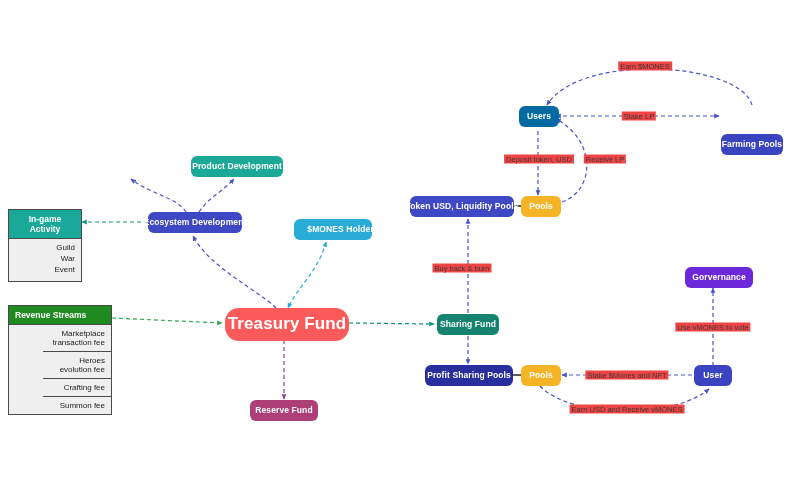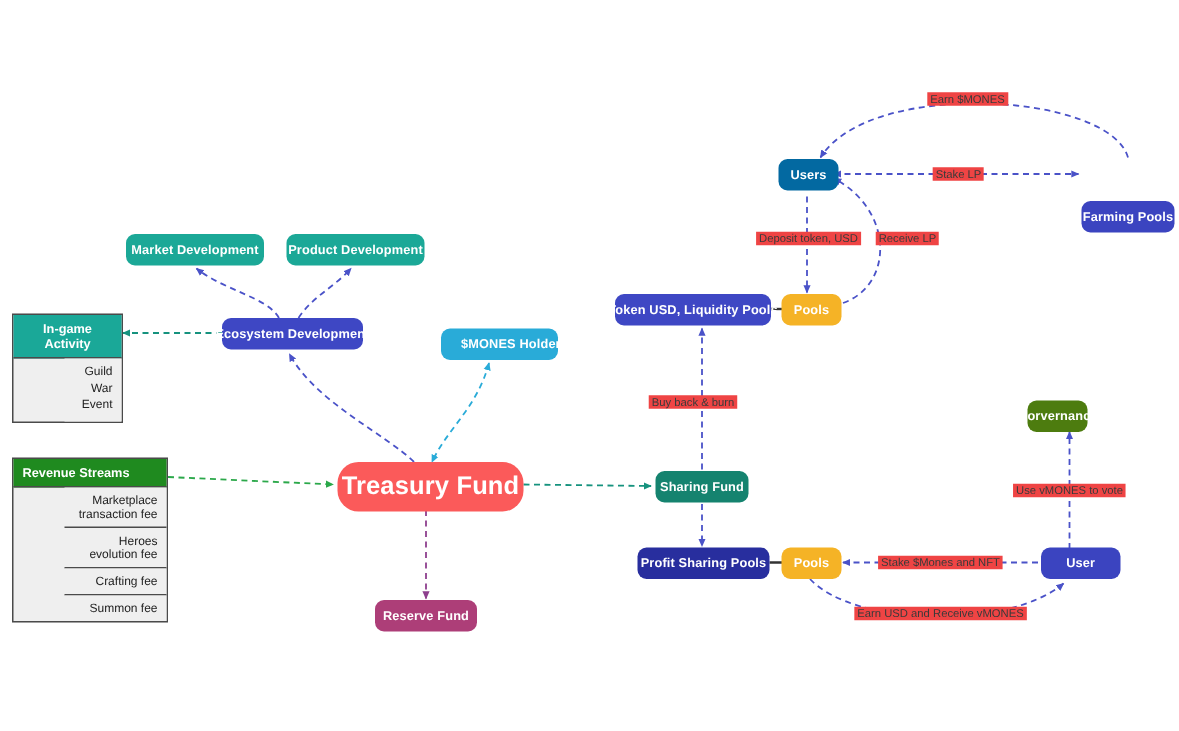--- a/index.html
+++ b/index.html
@@ -90,21 +90,20 @@
     </g>
 
     <path d="M513,206 L522,206" stroke="#333333" stroke-width="1.6" fill="none"></path>
     <path d="M513,375 L522,375" stroke="#333333" stroke-width="1.6" fill="none"></path>
   </svg>
 
   <div class="node n-md" id="treasury" style="left:225px;top:308px;width:124px;height:33px;background:#FB5A5A;border-radius:14px;">Treasury Fund</div>
 
   <div class="node n-sm" style="left:148px;top:212px;width:94px;height:21px;background:#3E47C4;">Ecosystem Development</div>
 
-  <div class="node n-sm" style="left:84px;top:156px;width:92px;height:21px;background:#1BA897;">Market Development</div>
 
   <div class="node n-sm" style="left:191px;top:156px;width:92px;height:21px;background:#1BA897;">Product Development</div>
 
   <div class="node n-sm" style="left:294px;top:219px;width:78px;height:21px;background:#29ABD8;padding-left:20px;">$MONES Holders</div>
 
   <div class="node n-sm" style="left:250px;top:400px;width:68px;height:21px;background:#AD3E78;">Reserve Fund</div>
 
   <div class="node n-sm" style="left:437px;top:314px;width:62px;height:21px;background:#15836F;">Sharing Fund</div>
 
   <div class="node n-sm" style="left:410px;top:196px;width:104px;height:21px;background:#3E47C4;">Token USD, Liquidity Pools</div>
@@ -112,23 +111,23 @@
   <div class="node n-sm" style="left:521px;top:196px;width:40px;height:21px;background:#F5B326;">Pools</div>
 
   <div class="node n-sm" style="left:519px;top:106px;width:40px;height:21px;background:#0369a1;">Users</div>
 
   <div class="node n-sm" style="left:721px;top:106px;width:62px;height:21px;background:#3B44C0;margin-top:28px;">Farming Pools</div>
 
   <div class="node n-sm" style="left:425px;top:365px;width:88px;height:21px;background:#282E9E;">Profit Sharing Pools</div>
 
   <div class="node n-sm" style="left:521px;top:365px;width:40px;height:21px;background:#F5B326;">Pools</div>
 
-  <div class="node n-sm" style="left:685px;top:267px;width:40px;height:21px;background:#4d7c0f;">Gorvernance</div>
+  <div class="node n-sm" style="left:685px;top:267px;width:68px;height:21px;background:#6d28d9;">Gorvernance</div>
 
-  <div class="node n-sm" style="left:694px;top:365px;width:53px;height:21px;background:#3B44C0;">User</div>
+  <div class="node n-sm" style="left:694px;top:365px;width:38px;height:21px;background:#3B44C0;">User</div>
 
   <div class="tbl" style="left:8px;top:209px;width:74px;">
     <div class="hd" style="background:#1AA898;text-align:center;">In-game Activity</div>
     <div class="rw last multi"><span>Guild War</span><br><span>Event</span></div>
   </div>
 
   <div class="tbl" style="left:8px;top:305px;width:104px;">
     <div class="hd" style="background:#1F8A1F;">Revenue Streams</div>
     <div class="rw">Marketplace transaction fee</div>
     <div class="rw">Heroes evolution fee</div>

